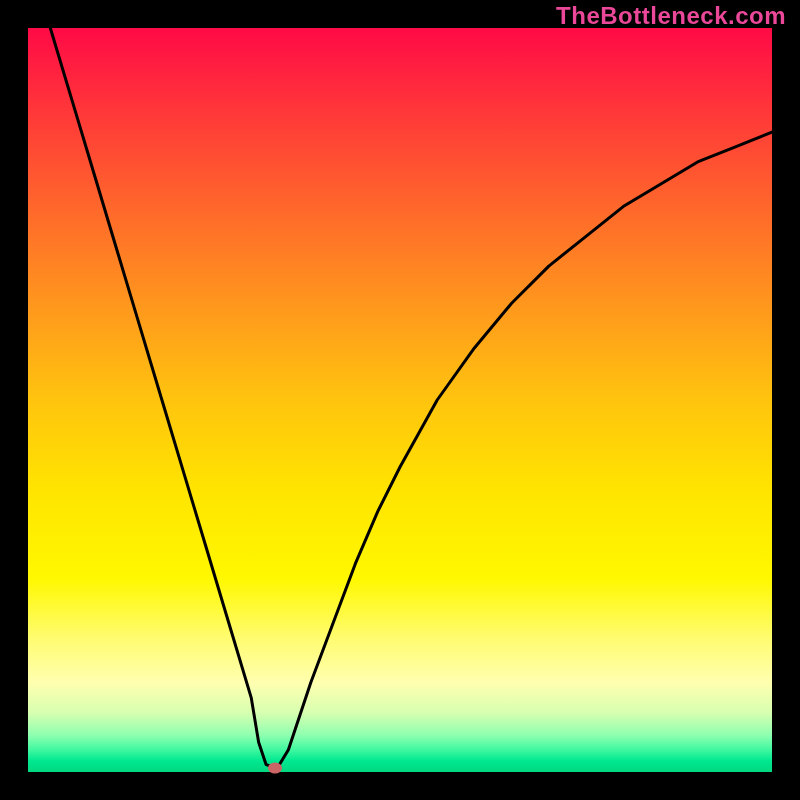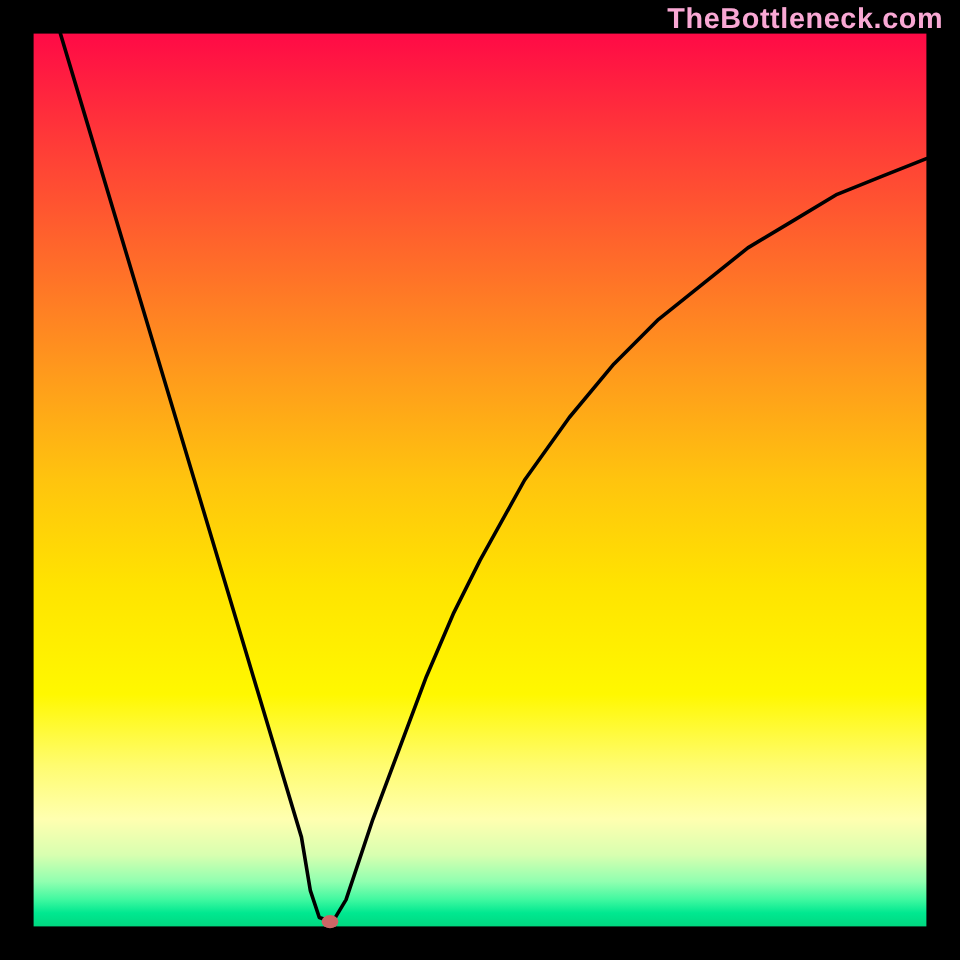--- a/index.html
+++ b/index.html
@@ -10,21 +10,21 @@
     height: 800px;
     background: #000;
   }
   .watermark {
     position: absolute;
     top: 2px;
     right: 14px;
     font-family: Arial, Helvetica, sans-serif;
     font-weight: bold;
     font-size: 24px;
-    color: #f9a8d4;
+    color: #ec4899;
     letter-spacing: 0.5px;
   }
   .plot-area {
     position: absolute;
     left: 28px;
     top: 28px;
     width: 744px;
     height: 744px;
     background: linear-gradient(to bottom,
       #ff0a46 0%,

